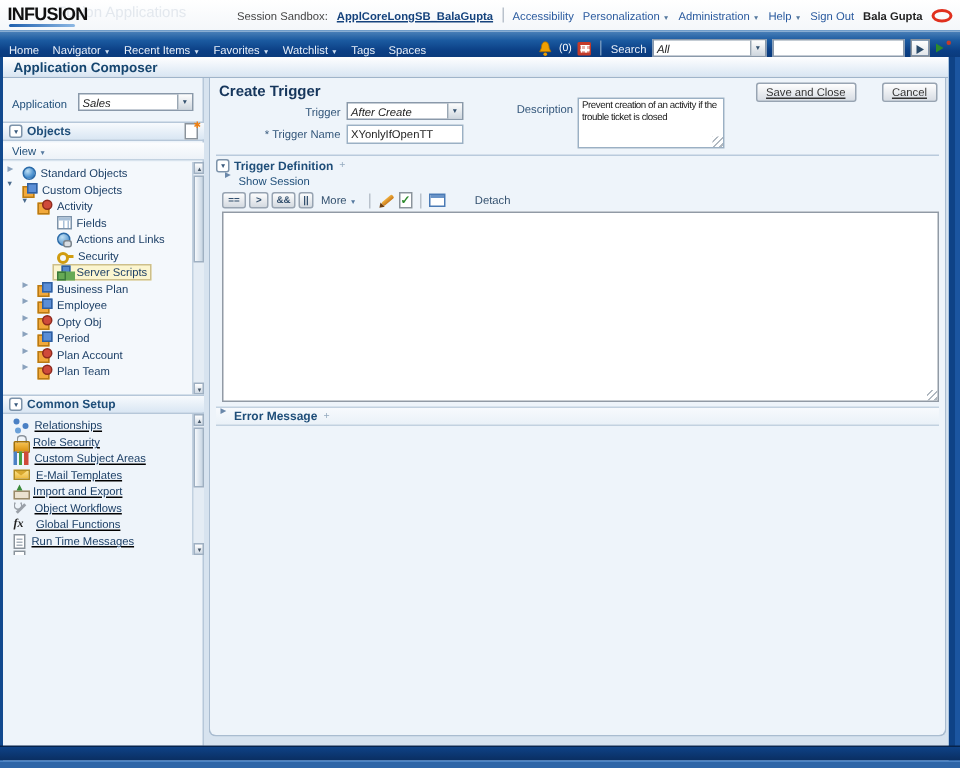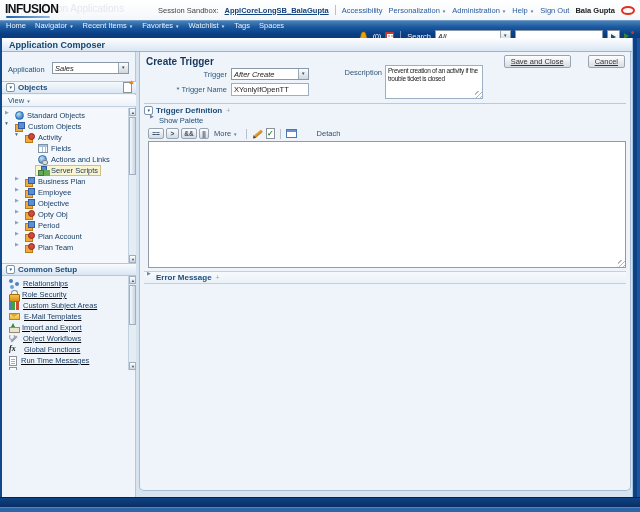--- a/index.html
+++ b/index.html
@@ -14,21 +14,21 @@
 .top-right{margin-left:auto;display:flex;align-items:center;gap:6px;font-size:7.5px;white-space:nowrap;}
 .sess-label{color:#444;}
 .sess-link{color:#14427c;font-weight:bold;text-decoration:underline;cursor:pointer;}
 .tsep{width:1px;height:10px;background:#b9c2cc;}
 .tlink{color:#2a5a9e;cursor:pointer;display:flex;align-items:center;}
 .car::after{content:"▼";font-size:4.5px;color:#55799f;margin-left:2px;}
 .user{color:#222;font-weight:bold;}
 .oraclemark{width:14px;height:9px;border:2px solid #e0301e;border-radius:50%;}
 
 
-.navbar{position:absolute;left:0;top:20px;width:640px;height:18px;background:linear-gradient(180deg,#4a80b8 0%,#1b5aa0 35%,#0b3f85 75%,#0a3a7c 100%);border-top:1px solid #6f9cc9;display:flex;align-items:flex-start;padding:0 6px;color:#eaf1fa;font-size:7.5px;flex-direction:column;}
+.navbar{position:absolute;left:0;top:20px;width:640px;height:18px;background:linear-gradient(180deg,#4a80b8 0%,#1b5aa0 35%,#0b3f85 75%,#0a3a7c 100%);border-top:1px solid #6f9cc9;display:flex;align-items:flex-end;padding:0 6px;color:#eaf1fa;font-size:7.5px;}
 .nav-items{display:flex;gap:9px;align-items:center;}
 .nav-item{display:flex;align-items:center;cursor:pointer;}
 .nav-item .car::after{color:#cfe0f2;}
 .nav-right{margin-left:auto;display:flex;align-items:center;gap:4px;}
 .alert-count{color:#fff;font-size:7px;}
 .nsep{width:1px;height:10px;background:#6f93bb;margin:0 2px;}
 .fakesel{display:flex;align-items:center;background:#fff;border:1px solid #8a99aa;height:12px;}
 .fakesel .val{flex:1;font-size:7.5px;color:#222;padding:0 2px;overflow:hidden;white-space:nowrap;font-style:italic;}
 .dropbtn{width:10px;height:100%;background:linear-gradient(#fdfdfd,#cfd7df);border-left:1px solid #9aa7b4;position:relative;cursor:pointer;}
 .dropbtn::after{content:"▼";position:absolute;left:2px;top:2px;font-size:4.5px;color:#33506e;}
@@ -295,44 +295,44 @@
           </div>
         <div class="trow" style="padding-left:25px">
             <span class="arr arr-n"></span>
             <span class="tsel">
               <span class="ic i-actions"></span>
               <span>Actions and Links</span>
             </span>
           </div>
         <div class="trow" style="padding-left:25px">
             <span class="arr arr-n"></span>
+            <span class="tsel">
+              <span class="ic i-key"></span>
+              <span>Security</span>
+            </span>
+          </div>
+        <div class="trow" style="padding-left:25px">
+            <span class="arr arr-n"></span>
             <span class="tsel on">
               <span class="ic i-script"></span>
               <span>Server Scripts</span>
             </span>
           </div>
         <div class="trow" style="padding-left:12px">
             <span class="arr arr-c"></span>
             <span class="tsel">
               <span class="ic i-cust"></span>
               <span>Business Plan</span>
             </span>
           </div>
         <div class="trow" style="padding-left:12px">
             <span class="arr arr-c"></span>
             <span class="tsel">
               <span class="ic i-cust"></span>
               <span>Employee</span>
-            </span>
-          </div>
-        <div class="trow" style="padding-left:12px">
-            <span class="arr arr-c"></span>
-            <span class="tsel">
-              <span class="ic i-cust"></span>
-              <span>Objective</span>
             </span>
           </div>
         <div class="trow" style="padding-left:12px">
             <span class="arr arr-c"></span>
             <span class="tsel">
               <span class="ic i-custalt"></span>
               <span>Opty Obj</span>
             </span>
           </div>
         <div class="trow" style="padding-left:12px">
@@ -433,21 +433,21 @@
       <span class="grip grip-desc"></span>
 
       <div class="defheader">
         <span class="dbox"></span>
         <span class="sectitle2">Trigger Definition</span>
         <span class="hplus">+</span>
       </div>
 
       <div class="showpal">
         <span class="carr"></span>
-        <span>Show Palette</span>
+        <span>Show Session</span>
       </div>
 
       <div class="ebtoolbar">
         <span class="opbtn" style="width:16px;">==</span>
         <span class="opbtn" style="width:13px;">&gt;</span>
         <span class="opbtn" style="width:16px;">&amp;&amp;</span>
         <span class="opbtn" style="width:10px;">||</span>
         <span class="morebtn">
             <span>More</span>
             <span class="car"></span>

